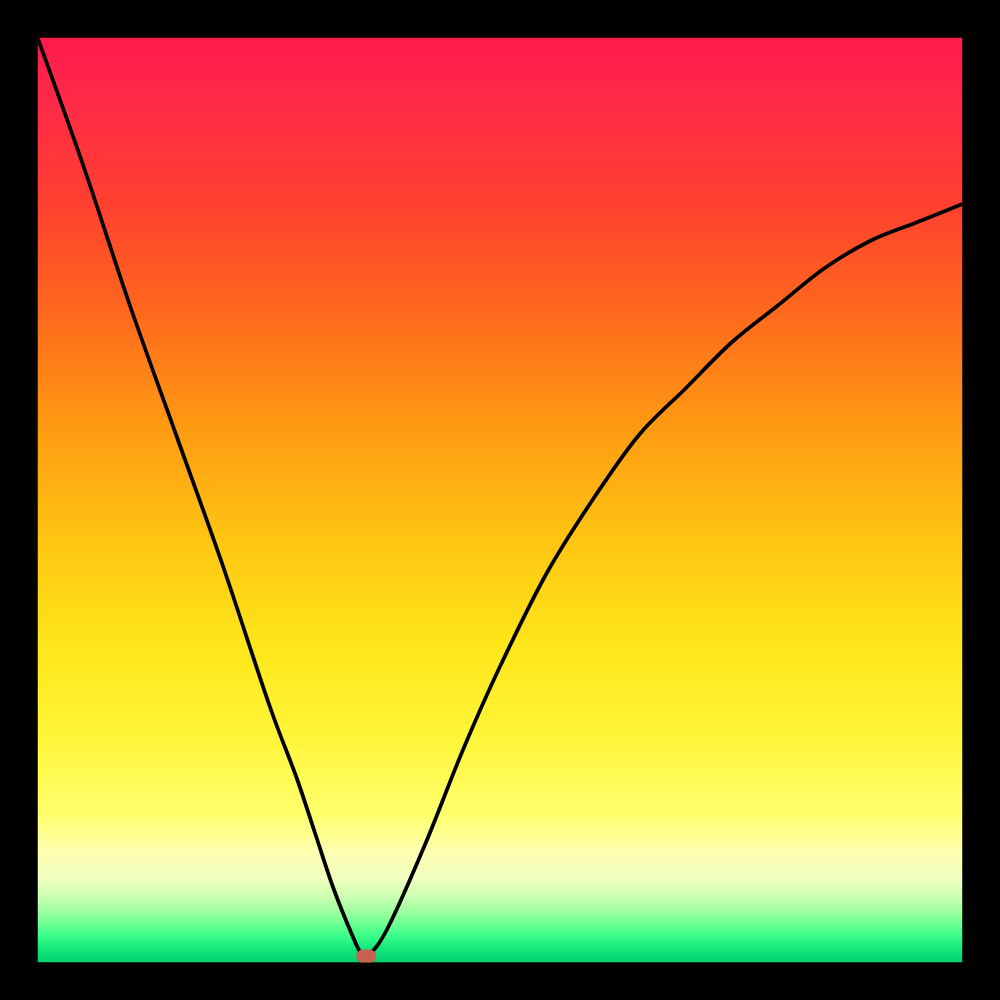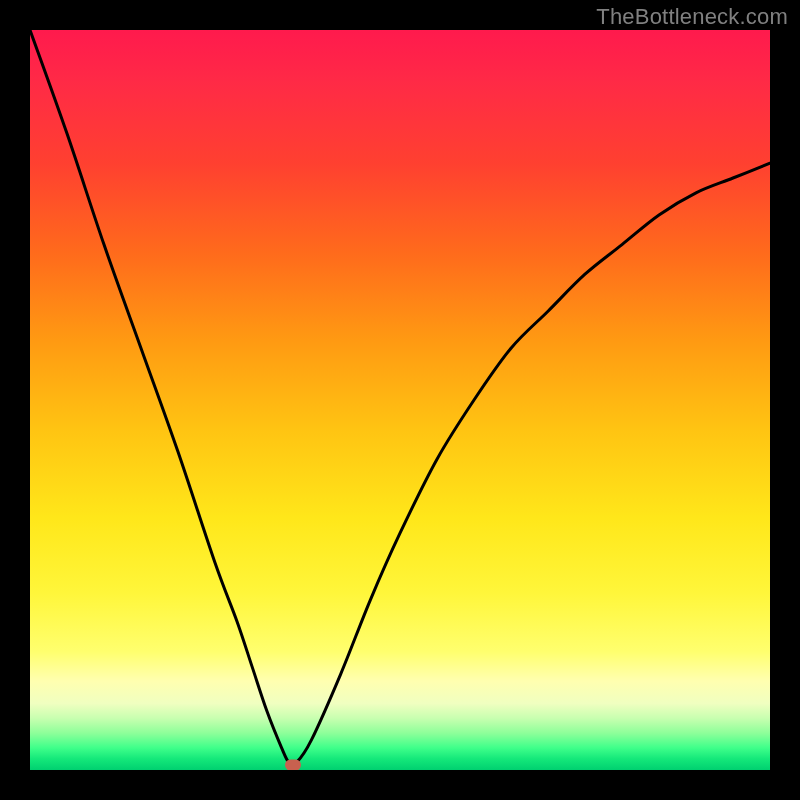--- a/index.html
+++ b/index.html
@@ -74,21 +74,20 @@
     height: 11px;
     border-radius: 6px;
     background: #c8614f;
     transform: translate(-50%, -50%);
   }
 </style>
 </head>
 <body>
 
 <div class="frame">
-  <div class="watermark">TheBottleneck.com</div>
 
   <div class="plot">
     <div class="gradient"></div>
 
     <svg class="curve-svg" viewBox="0 0 740 740" preserveAspectRatio="none">
       <path id="curve-path" fill="none" stroke="#000000" stroke-width="3" stroke-linejoin="round" stroke-linecap="round" d="M 0,0 C 6.166666666666667,17.26666666666667 24.666666666666664,67.83333333333334 37,103.60000000000002 C 49.333333333333336,139.3666666666667 61.666666666666664,178.83333333333334 74,214.60000000000002 C 86.33333333333333,250.3666666666667 98.66666666666667,283.66666666666674 111,318.20000000000005 C 123.33333333333333,352.73333333333335 135.66666666666666,386.03333333333336 148,421.8 C 160.33333333333334,457.56666666666666 175.13333333333333,504.4333333333333 185,532.8 C 194.86666666666667,561.1666666666666 201.03333333333336,574.7333333333333 207.20000000000002,592 C 213.36666666666667,609.2666666666667 217.06666666666666,621.6 222,636.4 C 226.93333333333334,651.1999999999999 231.86666666666667,667.2333333333333 236.8,680.8 C 241.73333333333335,694.3666666666666 247.90000000000003,709.1666666666666 251.60000000000002,717.8 C 255.3,726.4333333333333 256.53333333333336,730.1333333333333 259,732.6 C 261.46666666666664,735.0666666666667 262.7,736.3000000000001 266.4,732.6 C 270.09999999999997,728.9 273.79999999999995,725.2 281.2,710.4 C 288.6,695.5999999999999 300.93333333333334,667.2333333333333 310.8,643.8 C 320.6666666666667,620.3666666666666 330.53333333333336,593.2333333333332 340.40000000000003,569.8 C 350.2666666666667,546.3666666666667 358.9,526.6333333333333 370,503.2 C 381.1,479.76666666666665 394.66666666666674,451.4 407.00000000000006,429.2 C 419.33333333333337,407 431.6666666666667,388.5 444,370 C 456.3333333333333,351.5 468.6666666666667,333.00000000000006 481,318.20000000000005 C 493.3333333333333,303.40000000000003 505.6666666666667,293.5333333333333 518,281.2 C 530.3333333333334,268.8666666666667 542.6666666666666,255.29999999999998 555,244.2 C 567.3333333333334,233.1 579.6666666666666,224.4666666666667 592,214.60000000000002 C 604.3333333333334,204.73333333333335 616.6666666666666,193.63333333333335 629,185 C 641.3333333333334,176.36666666666665 653.6666666666666,168.9666666666666 666,162.79999999999995 C 678.3333333333334,156.6333333333333 690.6666666666666,152.9333333333333 703,148 C 715.3333333333334,143.0666666666667 733.8333333333334,135.6666666666667 740,133.20000000000005"></path>
     </svg>
 
     <div id="min-marker" class="minpoint" style="left: 262.7px; top: 734.82px; background: rgb(200, 97, 79);"></div>
   </div>

